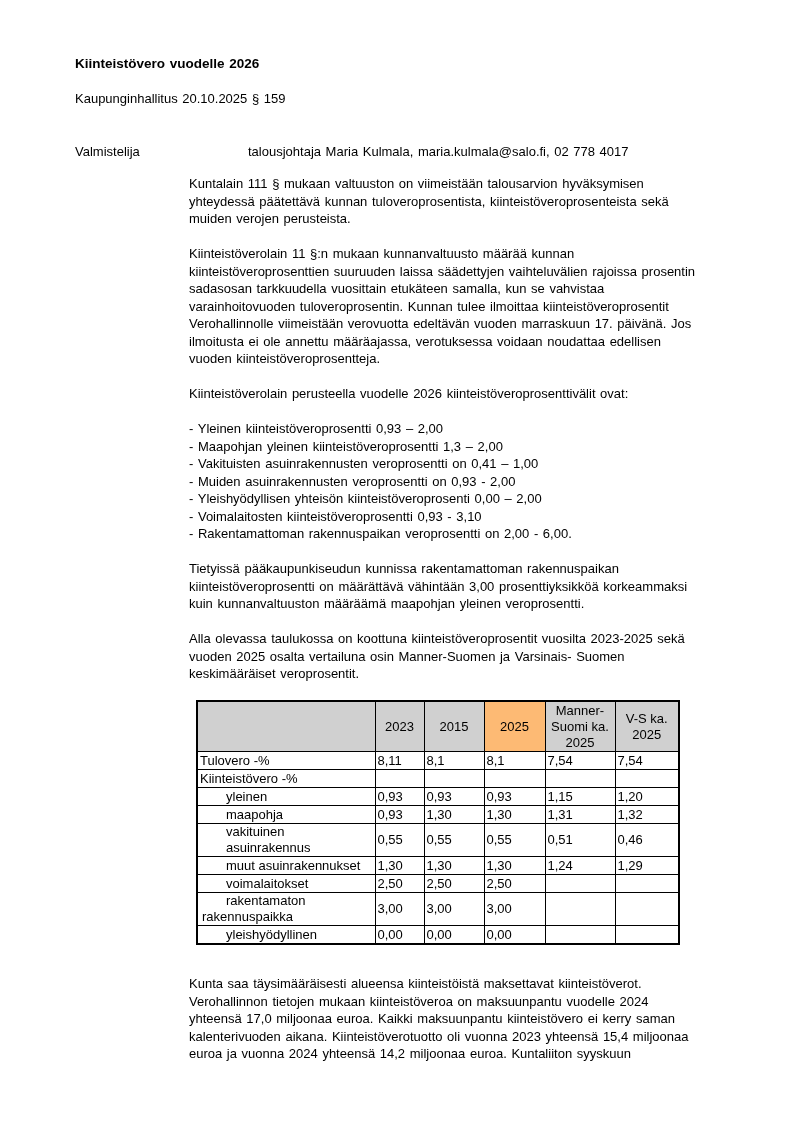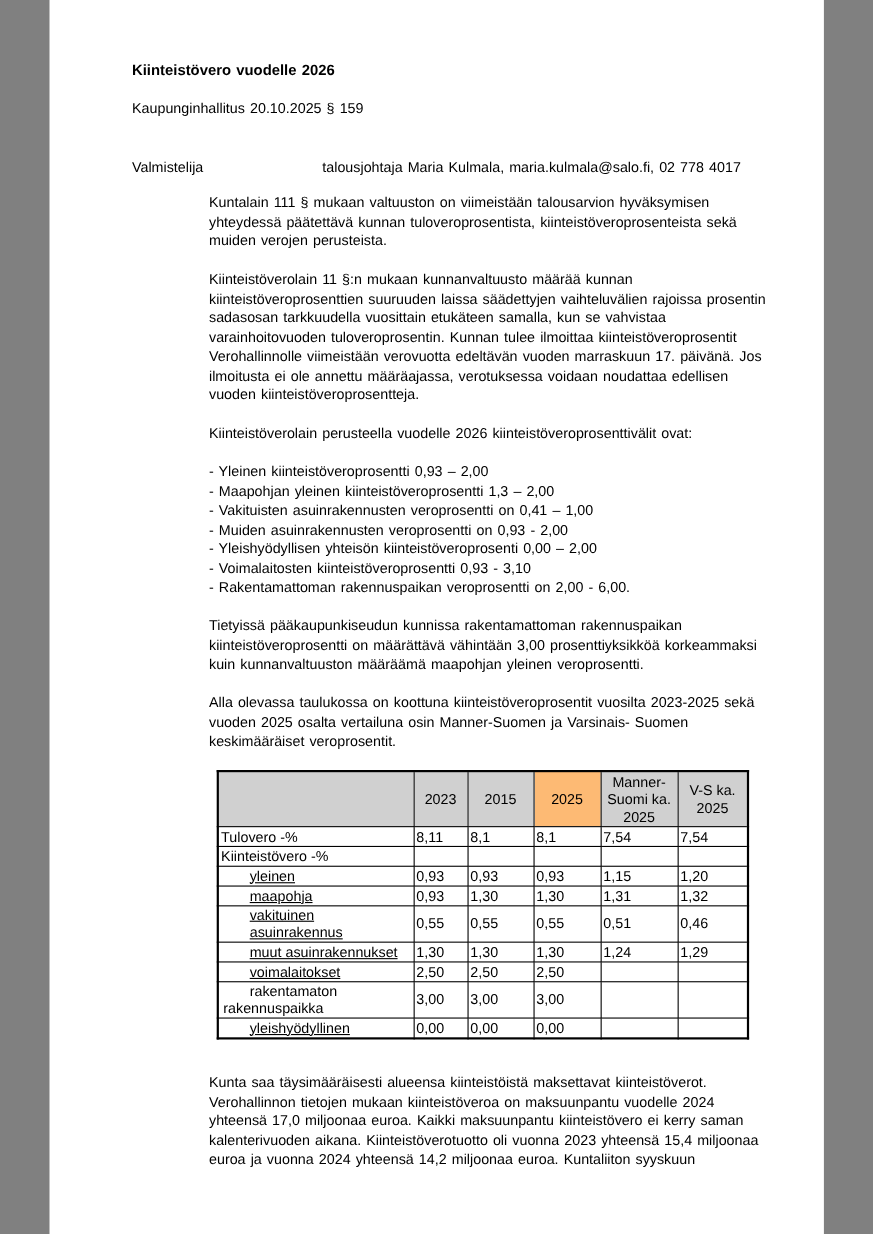--- a/index.html
+++ b/index.html
@@ -1,18 +1,18 @@
 <!DOCTYPE html>
 <html><head>
 <meta charset="utf-8">
 <style>
   html, body { margin: 0; padding: 0; background: #808080; }
   .page {
     position: relative;
-    width: 704px;
+    width: 794px;
     height: 1122px;
     margin: 0 auto;
     background: #ffffff;
     font-family: "Liberation Sans", sans-serif;
     font-size: 13px;
     line-height: 17.5px;
     color: #000000;
     box-sizing: border-box;
     padding: 55px 34px 0 75px;
     overflow: hidden;
@@ -27,21 +27,21 @@
   .doc-subtitle {
     margin-top: 17.5px;
   }
   .preparer-row {
     display: flex;
     margin-top: 35px;
   }
   .preparer-label { width: 173px; flex: 0 0 173px; }
   .preparer-value { flex: 1; }
   .body-col {
-    margin-left: 70px;
+    margin-left: 114px;
     width: 516px;
     margin-top: 15px;
   }
   .body-col p { margin: 0 0 17.5px 0; }
   .rate-list { margin: 0 0 17.5px 0; }
   .rate-list .list-line { margin: 0; }
   table.tax-table {
     border-collapse: collapse;
     table-layout: fixed;
     width: 482px;
@@ -57,21 +57,21 @@
     overflow: hidden;
   }
   table.tax-table thead th {
     height: 49px;
     font-weight: normal;
     text-align: center;
     vertical-align: middle;
   }
   table.tax-table td { height: 17px; vertical-align: middle; }
   td.row-label { text-align: left; padding-left: 4px; }
-  td.row-label.indent { padding-left: 28px; text-decoration: underline; }
+  td.row-label.indent { padding-left: 28px; }
   td.row-label.wrap-label { padding-left: 4px; text-indent: 24px; }
   td.num { }
 </style>
 </head>
 <body>
 
 <div class="page">
 
   <h1 class="doc-title">Kiinteistövero vuodelle 2026</h1>
 

